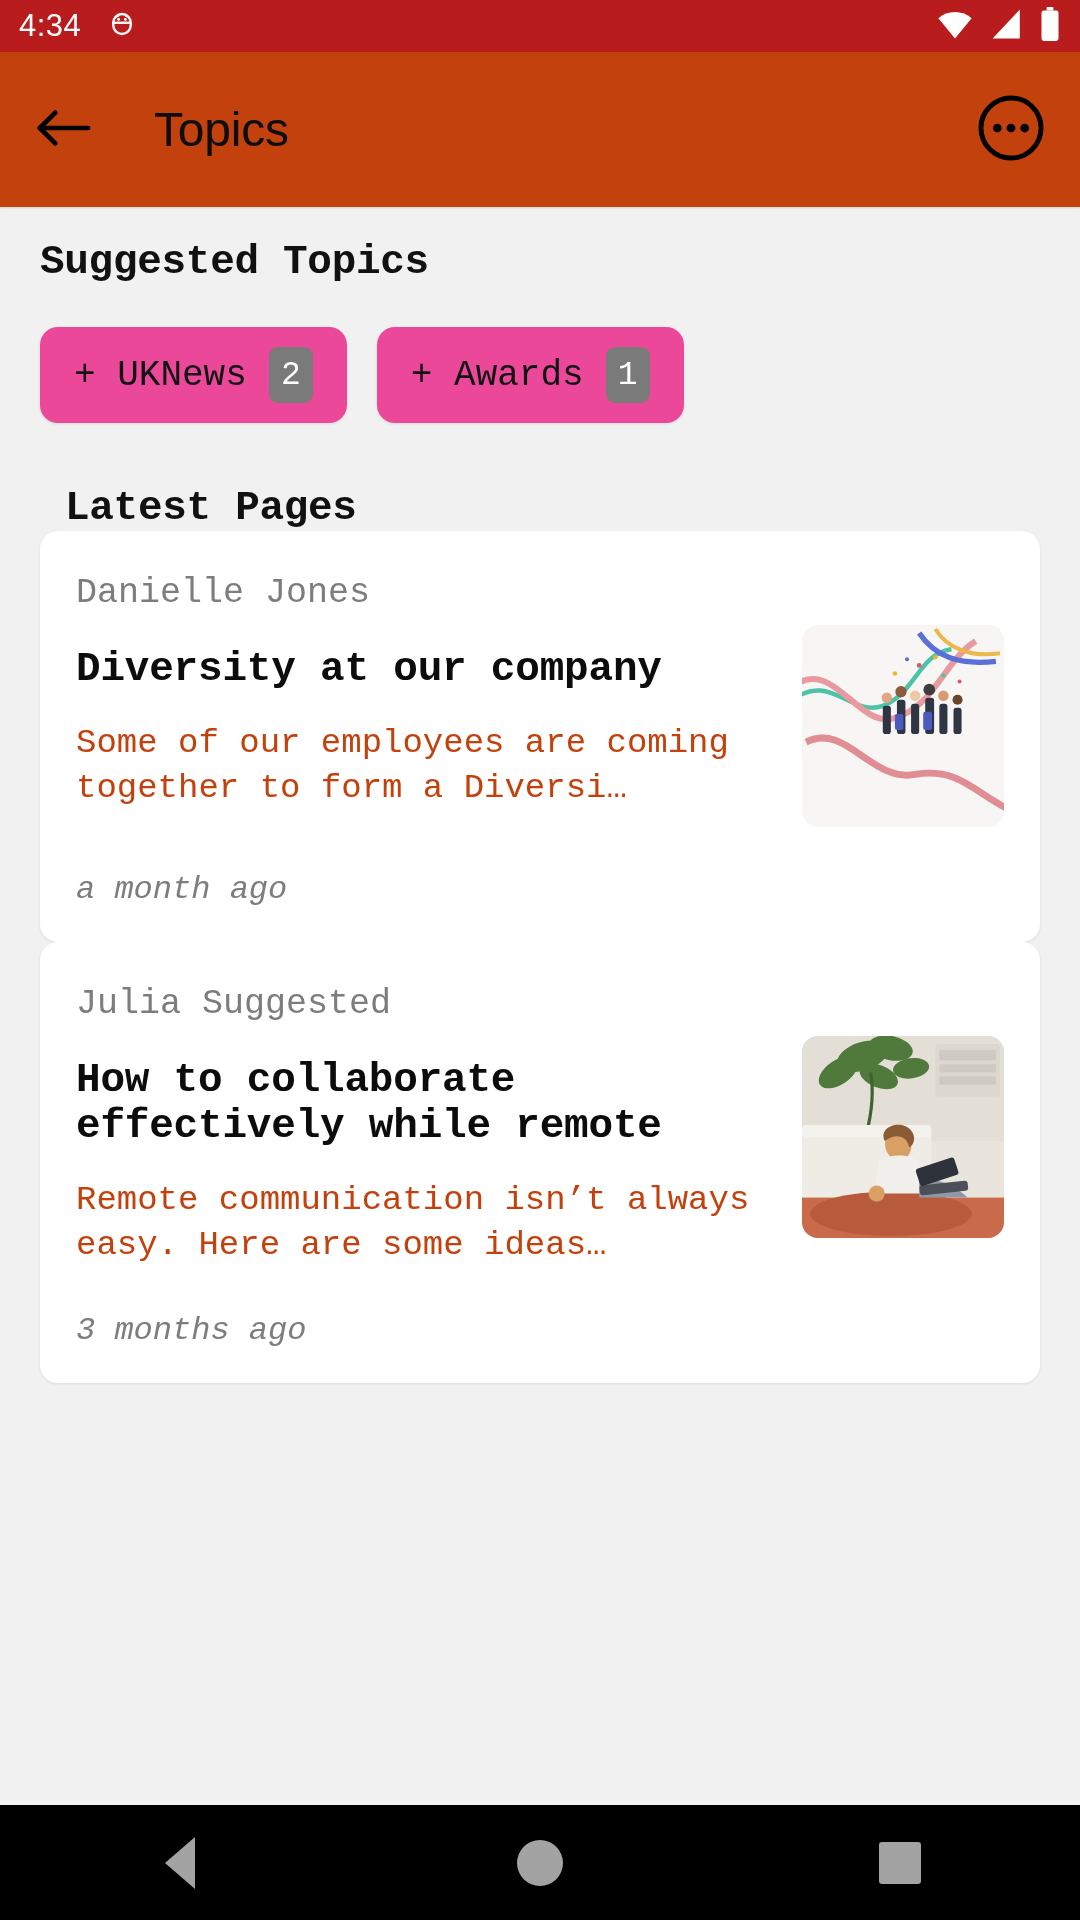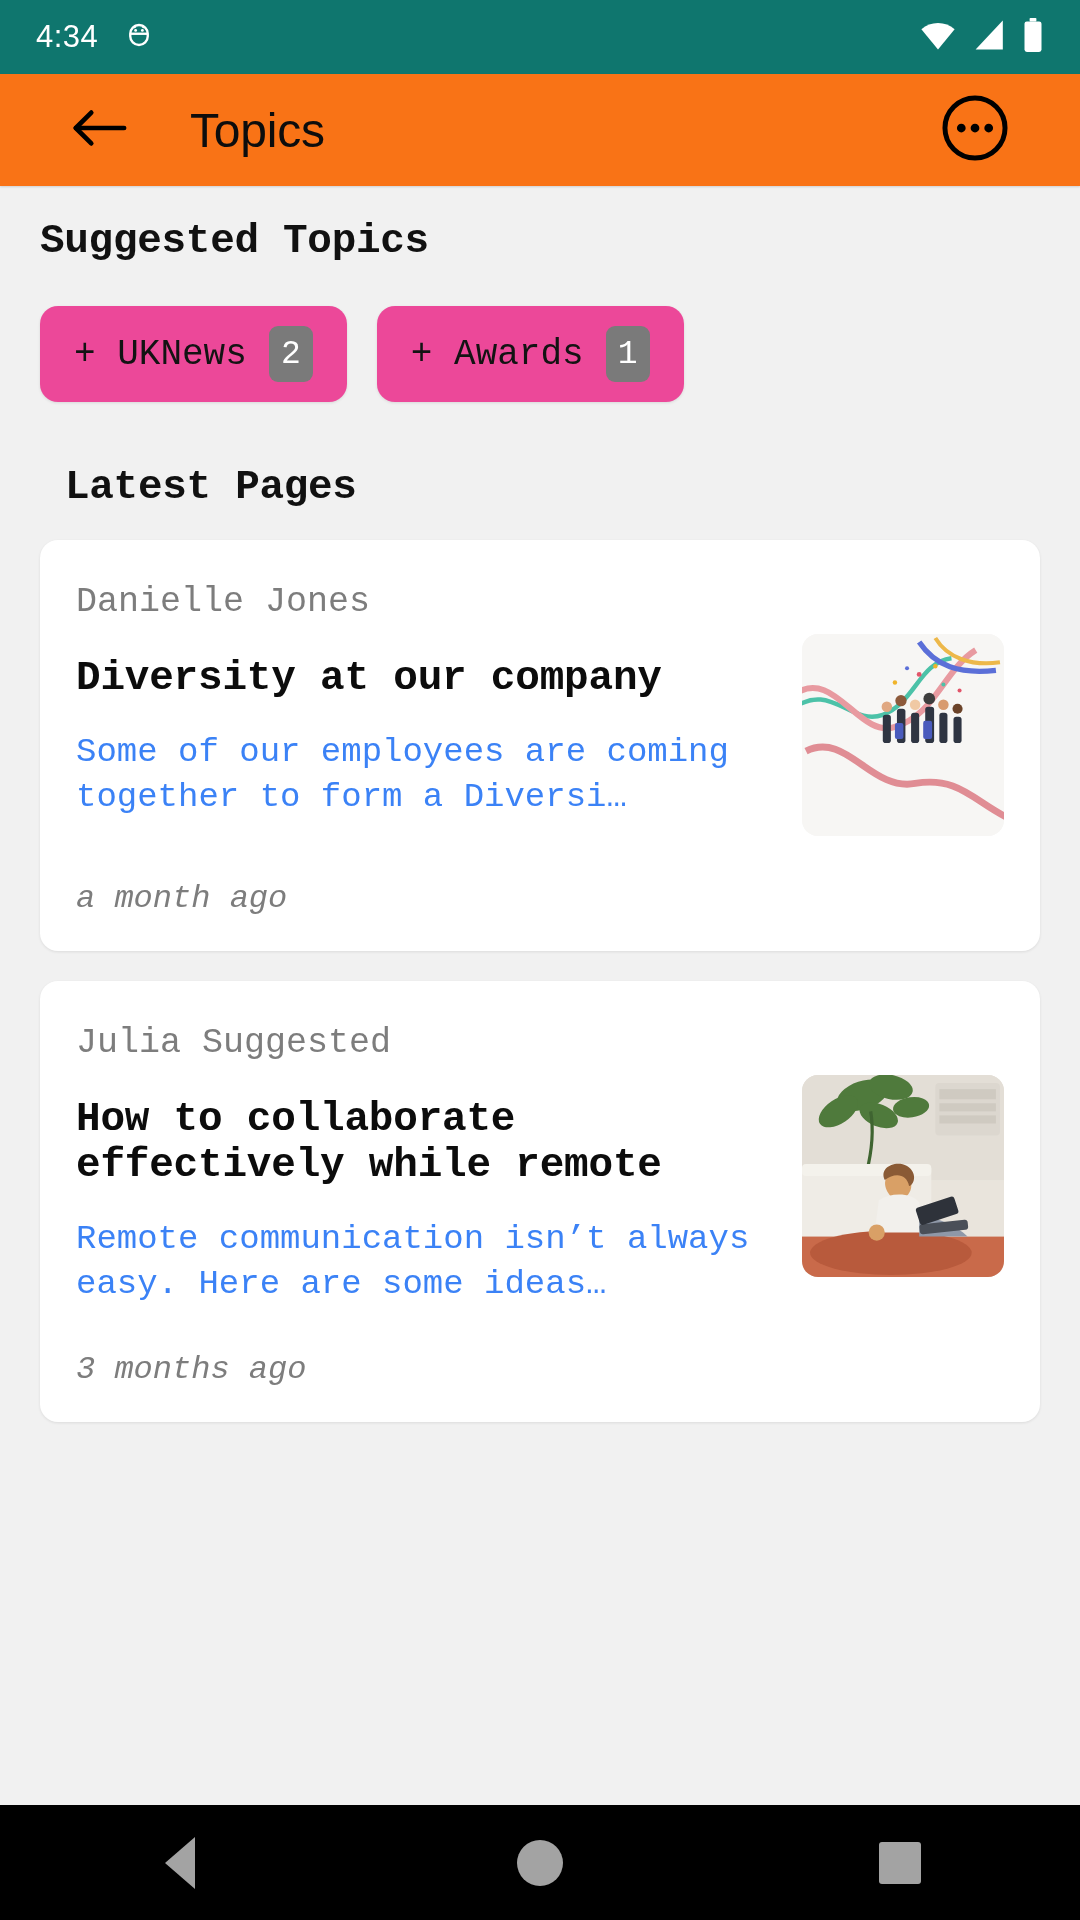--- a/index.html
+++ b/index.html
@@ -6,31 +6,31 @@
   html, body { width:1080px; height:1920px; }
   body {
     font-family:"Liberation Sans", sans-serif;
     background:#f1f1f1;
     overflow:hidden;
     position:relative;
   }
 
   
   .status-bar{
-    height:74px; background:#0f766e; color:#fff;
-    display:flex; align-items:center; padding:0 36px;
+    height:52px; background:#b91c1c; color:#fff;
+    display:flex; align-items:center; padding:0 19px;
   }
   .status-left{ display:flex; align-items:center; gap:26px; }
   .status-time{ font-size:31px; letter-spacing:.5px; }
   .status-right{ margin-left:auto; display:flex; align-items:center; gap:14px; }
 
   
   .app-bar{
-    height:112px; background:#f97316;
-    display:flex; align-items:center; padding:0 68px;
+    height:155px; background:#c2410c;
+    display:flex; align-items:center; padding:0 32px;
     box-shadow:0 1px 2px rgba(0,0,0,.14);
     position:relative; z-index:5;
   }
   .back-btn{ width:62px; height:62px; display:flex; align-items:center; justify-content:center; }
   .app-title{
     font-size:48px; font-weight:400; color:#0d0d0d;
     margin-left:60px; letter-spacing:-.2px;
   }
   .overflow-btn{ margin-left:auto; width:74px; height:74px;
     display:flex; align-items:center; justify-content:center; }
@@ -59,32 +59,32 @@
   .chip-badge{
     background:#7a7a7a; color:#ffffff; border-radius:9px;
     min-width:44px; height:56px; display:flex;
     align-items:center; justify-content:center;
     font-size:33px; padding:0 11px;
   }
 
   
   .card{
     background:#ffffff; border-radius:18px;
-    margin-top:30px; padding:42px 36px 34px 36px;
+    padding:42px 36px 34px 36px;
     box-shadow:0 1px 3px rgba(0,0,0,.09);
   }
   .card-body{ display:flex; gap:22px; }
   .card-text{ flex:1; min-width:0; }
   .card-author{ font-size:35px; color:#7d7d7d; margin-bottom:34px; }
   .card-title{
     font-size:41px; font-weight:700; color:#0c0c0c;
     line-height:1.12; margin-bottom:28px; letter-spacing:-.2px;
   }
   .card-excerpt{
-    font-size:34px; color:#3b82f6; line-height:1.32;
+    font-size:34px; color:#c2410c; line-height:1.32;
   }
   .card-time{
     font-size:32px; color:#7d7d7d; font-style:italic;
     margin-top:44px;
   }
   .thumb{
     width:202px; height:202px; border-radius:16px;
     flex:0 0 202px; overflow:hidden; margin-top:52px;
     background:#f7f6f5; position:relative;
   }

